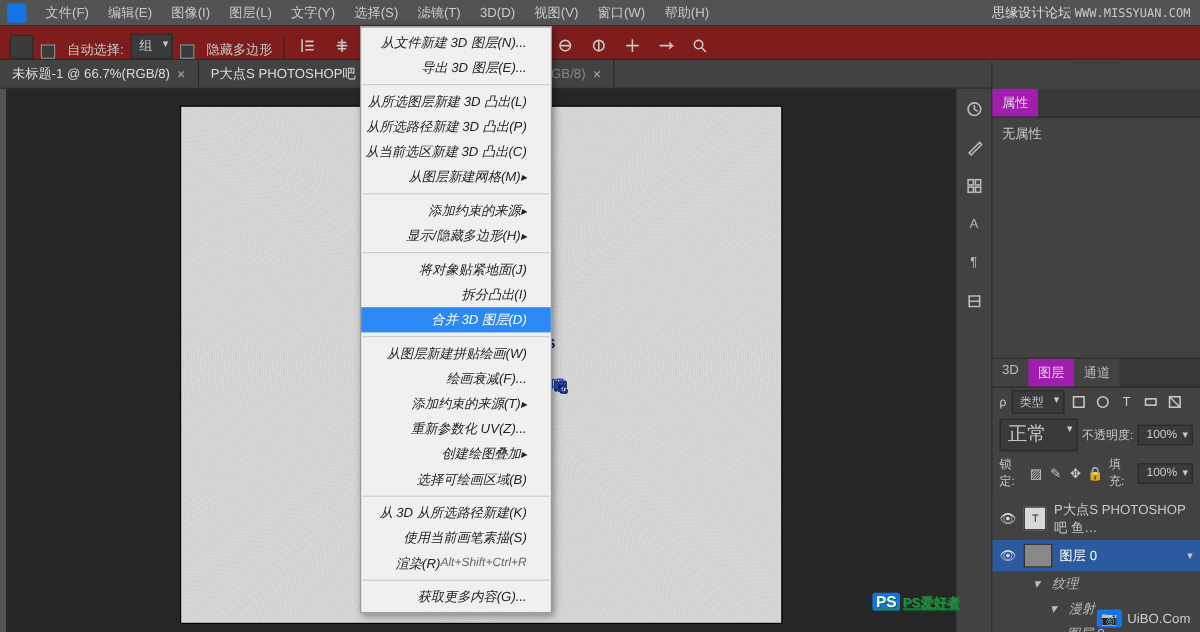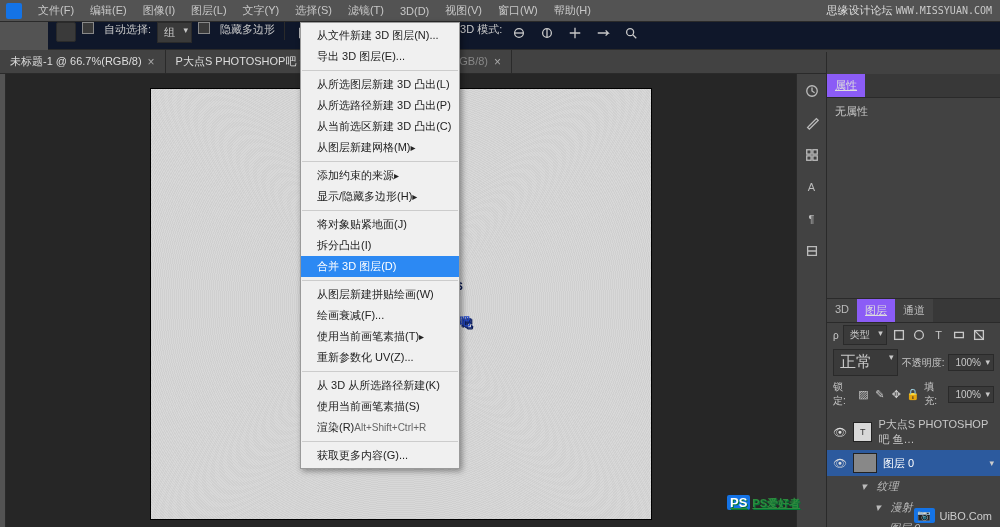--- a/index.html
+++ b/index.html
@@ -2,21 +2,21 @@
 <html><head>
 <meta charset="utf-8">
 <style>
 * { margin: 0; padding: 0; box-sizing: border-box; font-family: "Microsoft YaHei", Arial, sans-serif; font-size: 11px; user-select: none; }
 body { background: #535353; color: #c8c8c8; width: 1000px; height: 527px; overflow: hidden; position: relative; }
 
 .menubar { background: #535353; height: 22px; display: flex; align-items: center; padding: 0 6px; border-bottom: 1px solid #2a2a2a; }
 .logo-icon { width: 16px; height: 16px; background: #1473e6; border-radius: 2px; margin-right: 8px; }
 .menu-item { padding: 3px 8px; cursor: default; }
 
-.optbar { background: #0f172a; height: 28px; border-bottom: 1px solid #2a2a2a; display: flex; align-items: flex-start; padding: 0 8px; gap: 6px; margin-left: 48px; }
+.optbar { background: #7f1d1d; height: 28px; border-bottom: 1px solid #2a2a2a; display: flex; align-items: flex-end; padding: 0 8px; gap: 6px; }
 .tool-icon { width: 20px; height: 20px; background: #3a3a3a; border: 1px solid #2a2a2a; border-radius: 2px; position: relative; }
 .checkbox { width: 12px; height: 12px; border: 1px solid #888; background: #3a3a3a; display: inline-block; margin-right: 4px; vertical-align: middle; }
 .dropdown { background: #3a3a3a; border: 1px solid #2a2a2a; padding: 2px 16px 2px 6px; position: relative; color: #c8c8c8; }
 .dropdown::after { content: "▾"; position: absolute; right: 3px; top: 2px; font-size: 9px; }
 .icon-btn { width: 22px; height: 22px; display: flex; align-items: center; justify-content: center; border-radius: 2px; cursor: default; }
 .sep { width: 1px; height: 18px; background: #2a2a2a; margin: 0 3px; }
 
 .tabbar { background: #424242; height: 24px; display: flex; align-items: flex-start; border-bottom: 1px solid #2a2a2a; }
 .doc-tab { padding: 4px 10px; background: #424242; color: #ddd; border-right: 1px solid #2a2a2a; display: flex; align-items: center; gap: 6px; }
 .doc-tab .close { color: #aaa; font-size: 12px; }
@@ -31,38 +31,38 @@
 .mid-3d { font-size: 30px; font-weight: 900; color: #2146c4; text-shadow: 2px 2px 0 #0e2370, 3px 3px 0 #0a1950; letter-spacing: 1px; margin-top: -6px; }
 .chn-3d { font-size: 48px; font-weight: 900; color: #2146c4; text-shadow: 3px 3px 0 #0e2370, 5px 5px 0 #0a1950; margin-top: 8px; }
 
 .right-strip { width: 30px; background: #424242; border-left: 1px solid #2a2a2a; display: flex; flex-direction: column; align-items: center; padding-top: 8px; gap: 14px; }
 .strip-icon { width: 18px; height: 18px; display: flex; align-items: center; justify-content: center; color: #bbb; }
 
 .right-panels { width: 174px; background: #424242; border-left: 1px solid #2a2a2a; display: flex; flex-direction: column; }
 .panel { border-bottom: 1px solid #2a2a2a; }
 .panel-tabs { display: flex; background: #383838; border-bottom: 1px solid #2a2a2a; }
 .panel-tab { padding: 4px 8px; color: #bbb; background: #424242; }
-.panel-tab.active { background: #8b5cf6; color: #ddd; text-decoration: underline; }
+.panel-tab.active { background: #a21caf; color: #ddd; }
 .panel-body { padding: 6px 8px; font-size: 11px; color: #c8c8c8; }
 .mode-3d-top { height: 22px; background: #424242; border-bottom: 1px solid #2a2a2a; display: flex; align-items: center; justify-content: center; }
 .mode-3d-btn { padding: 2px 12px; background: #3a3a3a; border: 1px solid #2a2a2a; border-radius: 2px; }
 
 .layers-panel { flex: 1; display: flex; flex-direction: column; }
 .layers-row { display: flex; align-items: center; padding: 2px 6px; gap: 4px; font-size: 10px; }
 .layers-list { flex: 1; overflow: hidden; background: #424242; padding-top: 4px; }
 .layer-row { display: flex; align-items: center; gap: 6px; padding: 3px 6px; cursor: default; }
 .layer-row.active { background: #2c5a9e; color: #fff; }
 .eye { width: 14px; text-align: center; color: #ddd; }
 .thumb { width: 24px; height: 20px; background: #888; border: 1px solid #222; }
 .thumb.text { background: #d8d8d8; display: flex; align-items: center; justify-content: center; font-size: 9px; color: #333; }
 .fx { font-size: 9px; color: #ccc; margin-left: auto; }
 .sublayer { padding-left: 34px; font-size: 10px; color: #bbb; font-style: italic; }
 
 .dropdown-menu { position: absolute; top: 22px; left: 300px; width: 160px; background: #f0f0f0; color: #222; border: 1px solid #9a9a9a; box-shadow: 2px 2px 6px rgba(0,0,0,.4); z-index: 1000; padding: 2px 0; }
-.dm-item { padding: 3px 20px 3px 16px; display: flex; justify-content: flex-start; align-items: center; white-space: nowrap; }
+.dm-item { padding: 3px 20px 3px 16px; display: flex; justify-content: flex-end; align-items: center; white-space: nowrap; font-style: italic; }
 .dm-item.highlight { background: #2c89f3; color: #fff; }
 .dm-sep { height: 1px; background: #ccc; margin: 3px 1px; }
 .dm-sub::after { content: "▸"; font-size: 10px; }
 .dm-short { color: #666; font-size: 10px; }
 
 .watermark-top { position: absolute; top: 3px; right: 8px; color: #ddd; font-size: 11px; z-index: 50; }
 .watermark-top .url { font-family: monospace; font-size: 10px; opacity: .85; }
 .watermark-bot { position: absolute; bottom: 4px; right: 8px; color: #ccc; font-size: 11px; z-index: 50; display: flex; align-items: center; gap: 4px; }
 .watermark-bot .ps { background: #1473e6; color: #fff; padding: 1px 4px; border-radius: 2px; font-weight: bold; }
 .watermark-canvas { position: absolute; bottom: 16px; right: 200px; color: #2d8a3e; font-weight: bold; font-size: 16px; text-shadow: 1px 1px 0 #073; z-index: 40; text-decoration: underline; }
@@ -125,24 +125,30 @@
       <span>合并 3D 图层(D)</span>
     </div>
     <div class="dm-sep"></div>
     <div class="dm-item">
       <span>从图层新建拼贴绘画(W)</span>
     </div>
     <div class="dm-item">
       <span>绘画衰减(F)...</span>
     </div>
     <div class="dm-item dm-sub">
-      <span>使用当前画笔素描(T)</span>
+      <span>添加约束的来源(T)</span>
     </div>
     <div class="dm-item">
       <span>重新参数化 UV(Z)...</span>
+    </div>
+    <div class="dm-item dm-sub">
+      <span>创建绘图叠加</span>
+    </div>
+    <div class="dm-item">
+      <span>选择可绘画区域(B)</span>
     </div>
     <div class="dm-sep"></div>
     <div class="dm-item">
       <span>从 3D 从所选路径新建(K)</span>
     </div>
     <div class="dm-item">
       <span>使用当前画笔素描(S)</span>
     </div>
     <div class="dm-item">
       <span>渲染(R)</span>

